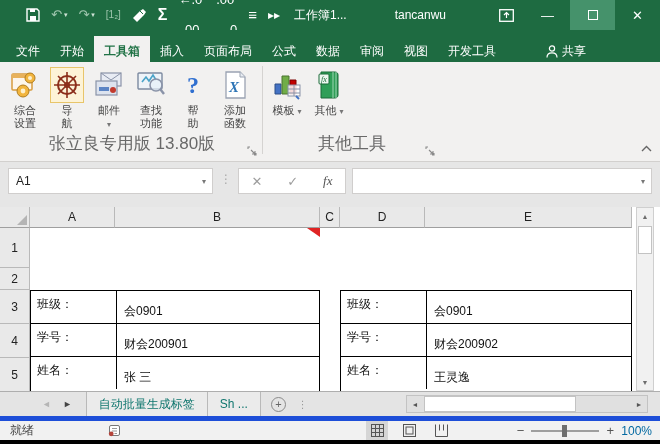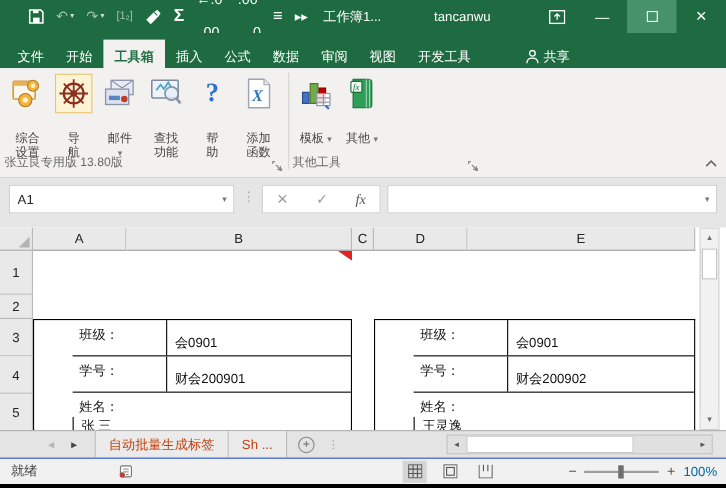--- a/index.html
+++ b/index.html
@@ -26,23 +26,23 @@
   .rtab.active { background:#f2f1f0; color:#217346; font-weight:bold; }
   .rtab:first-child { margin-left:6px;text-align:right; }
 
   
   .ribbon { position:absolute; left:0; top:62px; width:660px; height:100px; background:#f2f1f0; border-bottom:1px solid #d2d0ce; }
   .rgroup { position:absolute; top:0; height:96px; }
   .rgroup .btns { display:flex; align-items:flex-start; padding-top:4px; }
   .rbtn { display:flex; flex-direction:column; align-items:center; padding:1px 3px; min-width:42px; }
   .ricon { width:34px; height:36px; display:flex; align-items:center; justify-content:center; }
   .ricon.hilite { background:#fdf3d7; border:1px solid #e8c56a; }
-  .rlabel { font-size:11px; line-height:13px; text-align:center; color:#444; white-space:pre-line; margin-top:17px; }
+  .rlabel { font-size:11px; line-height:13px; text-align:center; color:#444; white-space:pre-line; margin-top:1px; }
   .dd { font-size:8px; color:#777; }
-  .grouplabel { position:absolute; bottom:3px; width:100%; font-size:11px; color:#696969; }
+  .grouplabel { position:absolute; bottom:3px; width:100%; text-align:center; font-size:17px; color:#696969; }
   .launcher { position:absolute; bottom:3px; right:3px; width:10px; height:10px; }
   .gsep { position:absolute; top:4px; left:262px; width:1px; height:88px; background:#d5d3d1; }
   .collapse-ribbon { position:absolute; right:8px; bottom:6px; color:#666; }
 
   
   .fbar { position:absolute; left:0; top:162px; width:660px; height:45px; background:#e6e6e6; }
   .namebox { position:absolute; left:8px; top:6px; width:205px; height:26px; background:#fff; border:1px solid #d0cecd; display:flex; align-items:center; }
   .namebox input { border:0; outline:0; width:170px; margin-left:7px; font-size:12px; font-family:inherit; color:#222; background:transparent; }
   .namebox .dd { margin-left:auto; margin-right:6px; }
   .fsep { position:absolute; left:220px; top:10px; color:#aaa; font-size:12px; letter-spacing:0; }
@@ -51,45 +51,45 @@
   .fxbtns .fx { color:#555; font-family:"Liberation Serif","DejaVu Serif",serif; font-style:italic; font-size:13px; }
   .finput { position:absolute; left:352px; top:6px; width:300px; height:26px; background:#fff; border:1px solid #d0cecd; display:flex; align-items:center; }
   .finput input { border:0; outline:0; flex:1; margin-left:6px; font-size:12px; font-family:inherit; background:transparent; }
   .finput .dd { margin-right:6px; }
 
   
   .grid { position:absolute; left:0; top:207px; width:660px; height:184px; background:#fff; }
   .hdr { position:absolute; background:#e9e9e9; border-right:1px solid #b9b9b9; border-bottom:1px solid #9f9f9f; display:flex; align-items:center; justify-content:center; font-size:12px; color:#222; }
   .corner { left:0; top:0; width:30px; height:21px; }
   .rowhdr { left:0; width:30px; border-bottom:1px solid #b9b9b9; }
-  .tablebox { position:absolute; border:1.5px solid #000; border-bottom:0;padding-left:35px; }
+  .tablebox { position:absolute; border:1.5px solid #000; border-bottom:0; }
   .trow { position:relative; border-bottom:1.5px solid #000; display:flex; }
-  .trow:last-child { border-bottom:0;flex-direction:column; }
+  .trow:last-child { border-bottom:0; }
   .tlabel { width:85px; padding:5px 0 0 6px; font-size:12px; color:#111; }
   .tval { flex:1; border-left:1.5px solid #000; display:flex; align-items:flex-end; padding:0 0 3px 7px; font-size:12px; color:#111; }
   .redflag { position:absolute; left:307px; top:0; }
   .vscroll { position:absolute; left:636px; top:0; width:18px; height:184px; background:#f1f1f1; border:1px solid #cfcfcf; }
   .varrow { position:absolute; left:0; width:16px; height:16px; display:flex; align-items:center; justify-content:center; color:#6d6d6d; font-size:7px; background:#f1f1f1; }
   .vthumb { position:absolute; left:1px; top:18px; width:14px; height:28px; background:#fff; border:1px solid #c3c3c3; }
 
   
   .sheetbar { position:absolute; left:0; top:391px; width:660px; height:25px; background:#e4e4e4; border-top:1px solid #aeaeae; display:flex; align-items:stretch; }
   .navarrows { display:flex; align-items:center; gap:12px; margin-left:42px; margin-right:14px; font-size:9px; }
   .na-dis { color:#b5b5b5; } .na-en { color:#444; }
-  .stab { display:flex; align-items:center; padding:0 12px; font-size:12px; border-right:1px solid #b9b9b9; border-left:1px solid #b9b9b9; color:#c2410c; background:#ebebeb; white-space:nowrap; }
+  .stab { display:flex; align-items:center; padding:0 12px; font-size:12px; border-right:1px solid #b9b9b9; border-left:1px solid #b9b9b9; color:#0f766e; background:#ebebeb; white-space:nowrap; }
   .stab.active { background:#fff; color:#217346; font-weight:bold; border-bottom:3px solid #217346; }
   .addsheet { display:flex; align-items:center; margin-left:10px; }
   .pluscirc { width:15px; height:15px; border:1px solid #8a8a8a; border-radius:50%; color:#666; display:flex; align-items:center; justify-content:center; font-size:11px; line-height:1; }
   .sdots { display:flex; align-items:center; color:#999; margin-left:12px; font-size:10px; }
   .hscroll { position:absolute; left:406px; top:3px; width:242px; height:18px; background:#e0e0e0; border:1px solid #c3c3c3; }
   .harrow { position:absolute; top:0; width:16px; height:16px; display:flex; align-items:center; justify-content:center; color:#555; font-size:7px; }
   .hthumb { position:absolute; left:17px; top:0; width:152px; height:16px; background:#fff; border:1px solid #c3c3c3; }
 
   
-  .statusbar { position:absolute; left:0; top:416px; width:660px; height:24px; background:#f1f1f1; border-top:1px solid #1d4ed8; display:flex; align-items:center;gap:48px; }
+  .statusbar { position:absolute; left:0; top:416px; width:660px; height:24px; background:#f1f1f1; border-top:5px solid #1d4ed8; display:flex; align-items:center;gap:48px; }
   .status-mode { margin-left:10px; font-size:12px; color:#444; }
   .macro { margin-left:26px; display:flex; align-items:center; }
   .views { position:absolute; right:208px; display:flex; gap:10px; align-items:center; }
   .viewbtn { width:22px; height:20px; display:flex; align-items:center; justify-content:center; }
   .viewbtn.sel { background:#d5d5d5; }
   .zoomctl { position:absolute; right:46px; display:flex; align-items:center; gap:7px; color:#555; font-size:13px; }
   .ztrack { position:relative; width:68px; height:2px; background:#9e9e9e; }
   .zhandle { position:absolute; left:31px; top:-5px; width:5px; height:12px; background:#6e6e6e; }
   .zoomlevel { position:absolute; right:8px; font-size:12px; color:#0369a1; }
   .blackstrip { position:absolute; left:0; top:440px; width:660px; height:4px; background:#000; }
@@ -146,20 +146,21 @@
         </span>
       <span class="win-btn">✕</span>
     </div>
   </div>
 
   <div class="tabrow">
     <span class="rtab">文件</span>
     <span class="rtab">开始</span>
     <span class="rtab active">工具箱</span>
     <span class="rtab">插入</span>
+    <span class="rtab">页面布局</span>
     <span class="rtab">公式</span>
     <span class="rtab">数据</span>
     <span class="rtab">审阅</span>
     <span class="rtab">视图</span>
     <span class="rtab">开发工具</span>
     <span class="rtab" style="margin-left:30px">
       <svg width="12" height="13" viewBox="0 0 12 13">
           <circle cx="6" cy="3.5" r="2.6" fill="none" stroke="#fff" stroke-width="1.2"></circle>
           <path d="M1 12.5c0-3 2.2-4.6 5-4.6s5 1.6 5 4.6" fill="none" stroke="#fff" stroke-width="1.2"></path>
         </svg>

